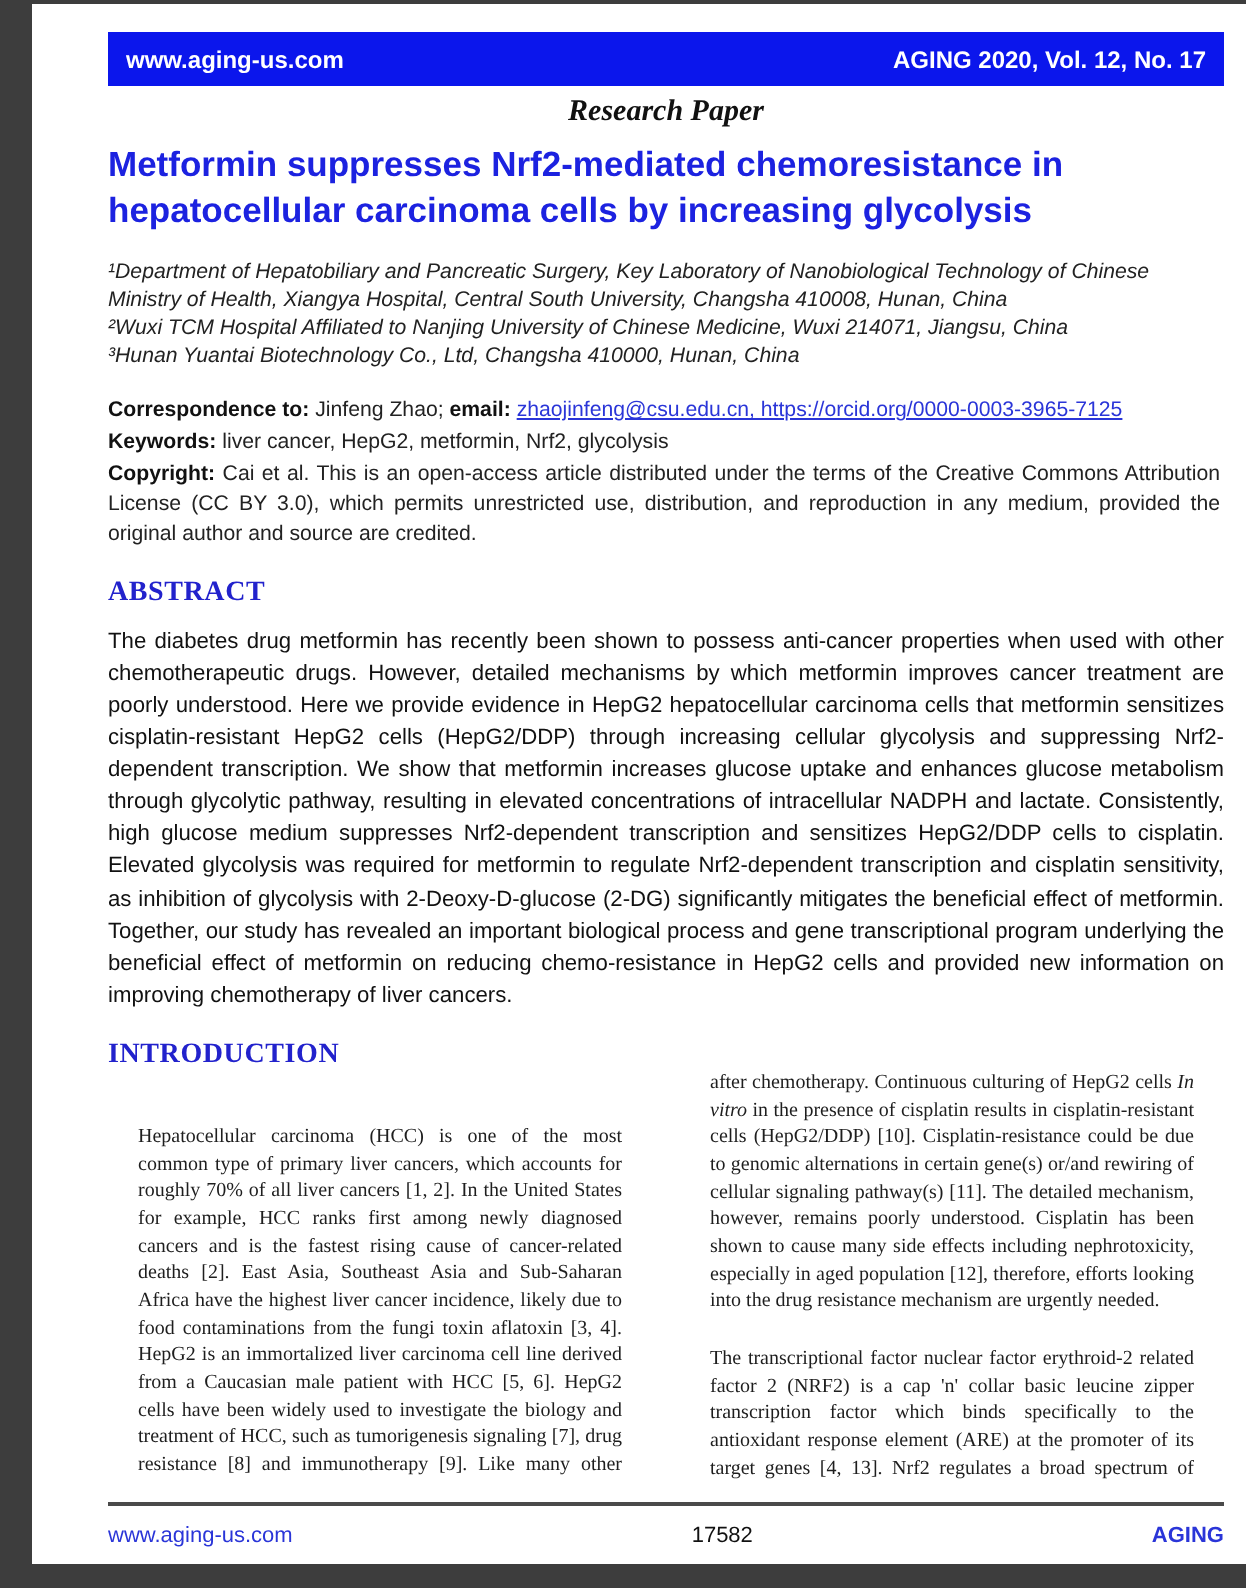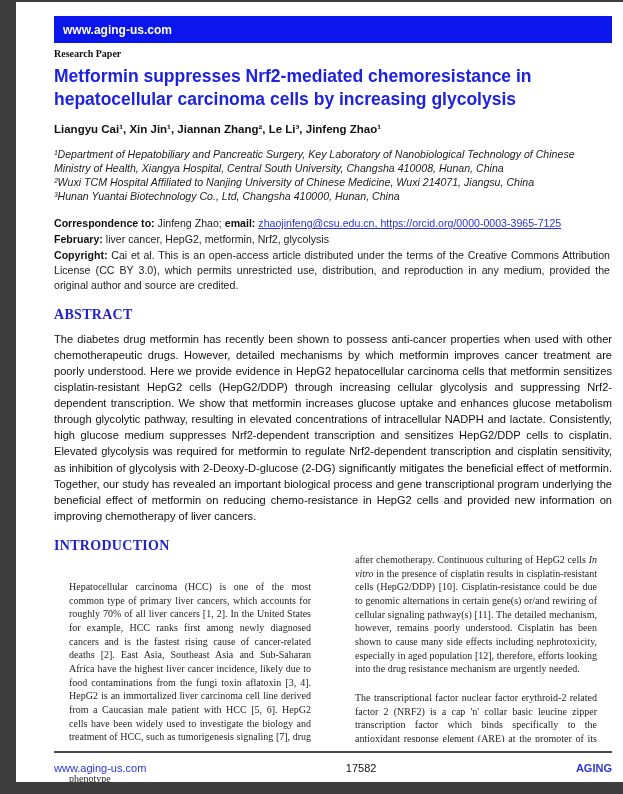--- a/index.html
+++ b/index.html
@@ -17,24 +17,25 @@
   }
   .content { padding:14px 14px 0 38px; }
 
   .header-bar {
     display:flex; justify-content:space-between; align-items:center;
     background:var(--bar_blue, #0b16ec);
     color:#ffffff; font-weight:bold; font-size:12px;
     padding:5px 9px; height:17px;
   }
   .article-type {
-    text-align:left;
+    text-align:center;
     font-family:"Liberation Serif", serif;
-    font-weight:bold; font-size:10px; color:#111111;
+    font-weight:bold; font-size:15px; color:#111111;
     margin-top:5px;
+    font-style:italic;
   }
   h1.title {
     margin:6px 0 0 0;
     max-width:500px;
     color:var(--title_blue, #1c22e0);
     font-size:17.5px; font-weight:bold; line-height:1.32;
   }
   .authors {
     margin-top:12px; font-weight:bold; font-size:11.5px; color:#111111;
   }
@@ -89,41 +90,41 @@
   .footer-journal { color:var(--link_blue, #2a35d8); font-weight:bold; }
 </style>
 </head>
 <body>
 
 <div class="page">
   <div class="content">
 
     <div class="header-bar">
       <span>www.aging-us.com</span>
+      <span>AGING 2020, Vol. 12, No. 17</span>
     </div>
 
     <div class="article-type">Research Paper</div>
 
     <h1 class="title">Metformin suppresses Nrf2-mediated chemoresistance in hepatocellular carcinoma cells by increasing glycolysis</h1>
 
-    <div class="authors">Liangyu Cai¹, Xin Jin¹, Jiannan Zhang², Le Li³, Jinfeng Zhao¹</div>
 
     <div class="affiliations">
       <div>¹Department of Hepatobiliary and Pancreatic Surgery, Key Laboratory of Nanobiological Technology of Chinese Ministry of Health, Xiangya Hospital, Central South University, Changsha 410008, Hunan, China</div>
       <div>²Wuxi TCM Hospital Affiliated to Nanjing University of Chinese Medicine, Wuxi 214071, Jiangsu, China</div>
       <div>³Hunan Yuantai Biotechnology Co., Ltd, Changsha 410000, Hunan, China</div>
     </div>
 
     <div class="meta-block">
       <div>
         <span class="meta-label">Correspondence to:</span><span> Jinfeng Zhao; </span><span class="meta-label">email:</span>
         <span class="link">zhaojinfeng@csu.edu.cn, https://orcid.org/0000-0003-3965-7125</span>
       </div>
       <div>
-        <span class="meta-label">February:</span><span> liver cancer, HepG2, metformin, Nrf2, glycolysis</span>
+        <span class="meta-label">Keywords:</span><span> liver cancer, HepG2, metformin, Nrf2, glycolysis</span>
       </div>
     </div>
 
     <div class="copyright">
       <span class="meta-label">Copyright:</span><span> Cai et al. This is an open-access article distributed under the terms of the Creative Commons Attribution License (CC BY 3.0), which permits unrestricted use, distribution, and reproduction in any medium, provided the original author and source are credited.</span>
     </div>
 
     <h2 class="section-heading">ABSTRACT</h2>
     <p class="abstract-body">The diabetes drug metformin has recently been shown to possess anti-cancer properties when used with other chemotherapeutic drugs. However, detailed mechanisms by which metformin improves cancer treatment are poorly understood. Here we provide evidence in HepG2 hepatocellular carcinoma cells that metformin sensitizes cisplatin-resistant HepG2 cells (HepG2/DDP) through increasing cellular glycolysis and suppressing Nrf2-dependent transcription. We show that metformin increases glucose uptake and enhances glucose metabolism through glycolytic pathway, resulting in elevated concentrations of intracellular NADPH and lactate. Consistently, high glucose medium suppresses Nrf2-dependent transcription and sensitizes HepG2/DDP cells to cisplatin. Elevated glycolysis was required for metformin to regulate Nrf2-dependent transcription and cisplatin sensitivity, as inhibition of glycolysis with 2-Deoxy-D-glucose (2-DG) significantly mitigates the beneficial effect of metformin. Together, our study has revealed an important biological process and gene transcriptional program underlying the beneficial effect of metformin on reducing chemo-resistance in HepG2 cells and provided new information on improving chemotherapy of liver cancers.</p>
 

